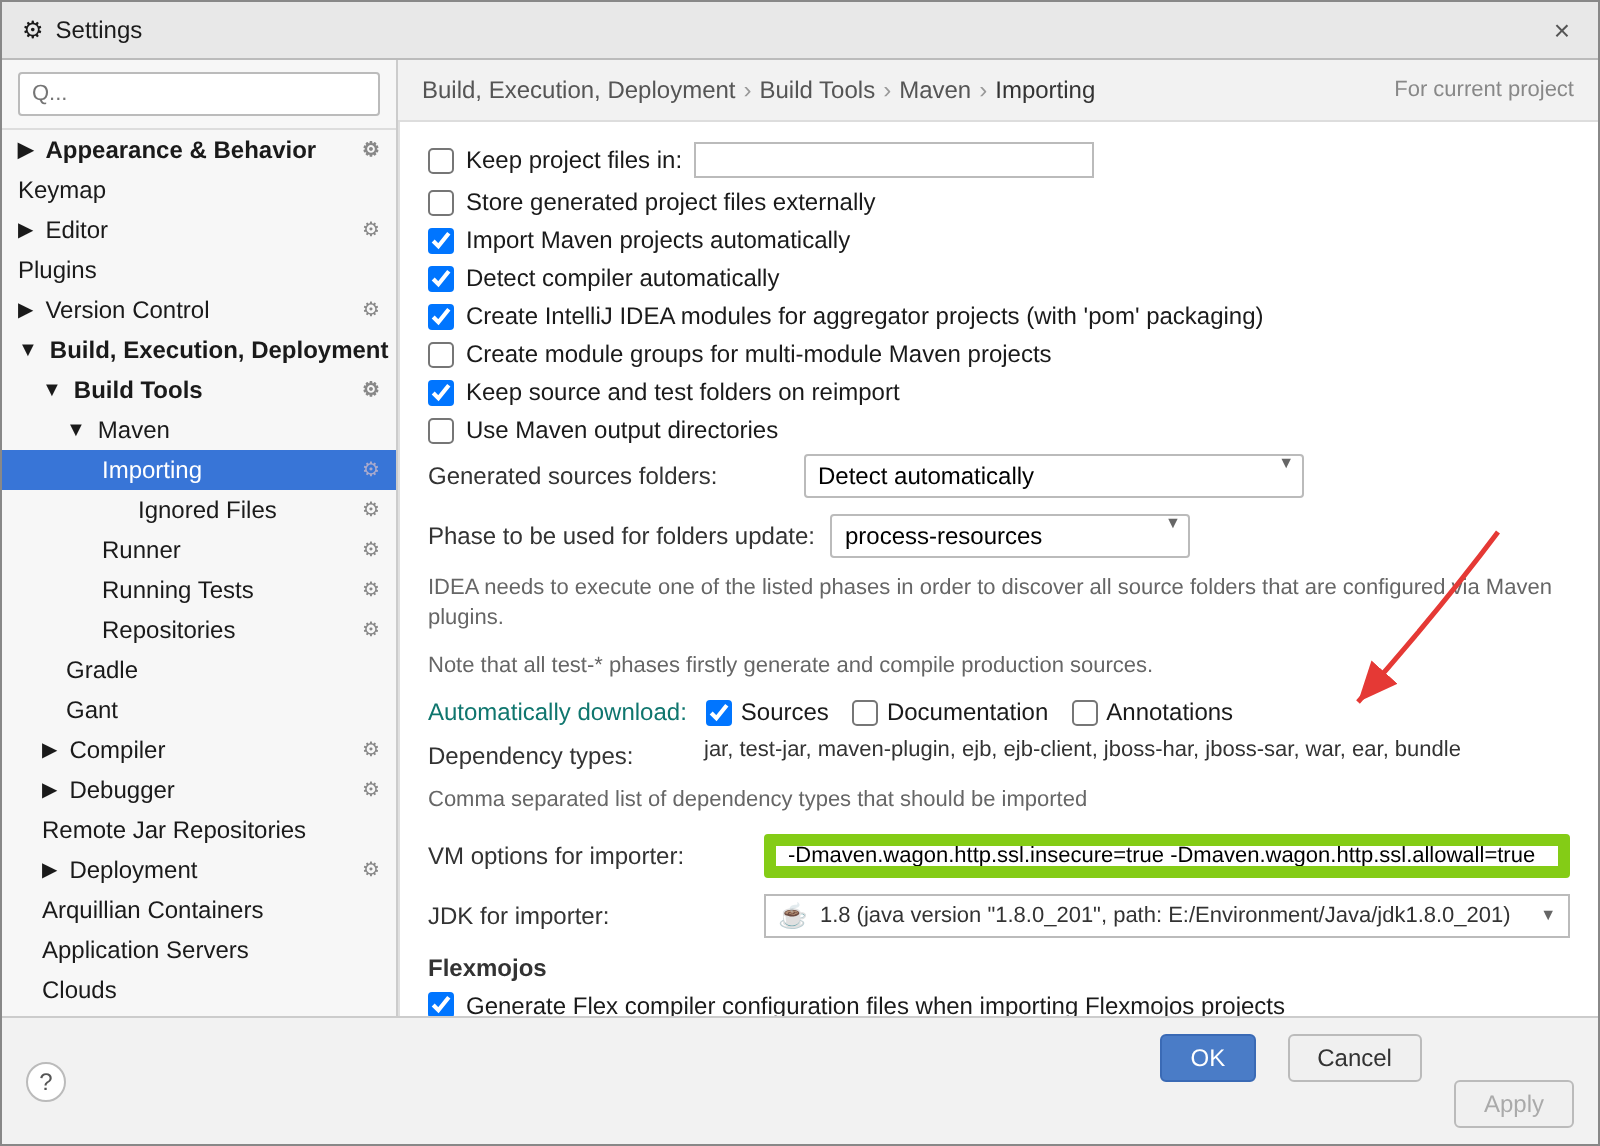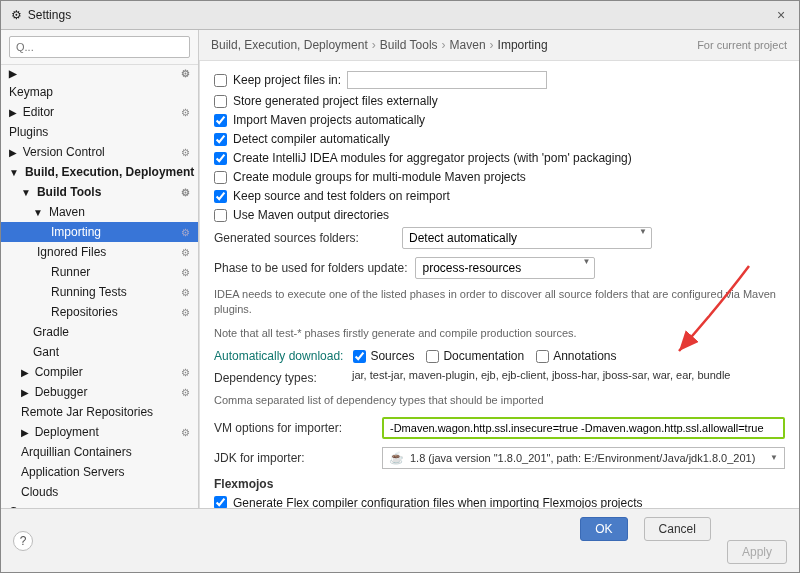--- a/index.html
+++ b/index.html
@@ -156,21 +156,21 @@
     .hint-text { font-size: 11px; color: #666; margin: 2px 0 8px 0; line-height: 1.4; }
 
     .inline-row { display: flex; align-items: center; gap: 10px; margin-bottom: 6px; }
     .inline-label { font-size: 12px; color: #0f766e; text-align: center; }
 
     .checkbox-group { display: flex; align-items: center; gap: 12px; }
     .checkbox-item { display: flex; align-items: center; gap: 4px; font-size: 12px; }
 
     .text-input {
       height: 22px;
-      border: 2px solid #84cc16;
+      border: 6px solid #84cc16;
       background: #fff;
       font-size: 12px;
       padding: 0 6px;
       border-radius: 2px;
       flex: 1;
     }
     .jdk-icon { color: #e8a000; font-size: 12px; }
 
     .section-title { font-size: 12px; font-weight: 700; margin: 8px 0 5px 0; color: #333; }
 
@@ -221,20 +221,21 @@
 
   <div class="dialog-body">
 
     <div class="sidebar">
       <div class="sidebar-search">
         <input type="text" placeholder="Q..." style="">
       </div>
 
       <div class="sidebar-item group" style="padding-left:8px">
         <span class="arrow">▶</span>
+        <span>Appearance &amp; Behavior</span>
         <span class="nav-icon settings-icon">⚙</span>
       </div>
       <div class="sidebar-item" style="padding-left:8px">
         <span>Keymap</span>
       </div>
       <div class="sidebar-item" style="padding-left:8px">
         <span class="arrow">▶</span>
         <span>Editor</span>
         <span class="nav-icon settings-icon">⚙</span>
       </div>
@@ -256,21 +257,21 @@
         <span class="nav-icon settings-icon">⚙</span>
       </div>
       <div class="sidebar-item" style="padding-left:32px">
         <span class="arrow">▼</span>
         <span>Maven</span>
       </div>
       <div class="sidebar-item selected" style="padding-left:50px">
         <span>Importing</span>
         <span class="nav-icon" style="color:#aac">⚙</span>
       </div>
-      <div class="sidebar-item" style="padding-left:36px">
+      <div class="sidebar-item" style="padding-left:68px">
         <span>Ignored Files</span>
         <span class="nav-icon settings-icon">⚙</span>
       </div>
       <div class="sidebar-item" style="padding-left:50px">
         <span>Runner</span>
         <span class="nav-icon settings-icon">⚙</span>
       </div>
       <div class="sidebar-item" style="padding-left:50px">
         <span>Running Tests</span>
         <span class="nav-icon settings-icon">⚙</span>

